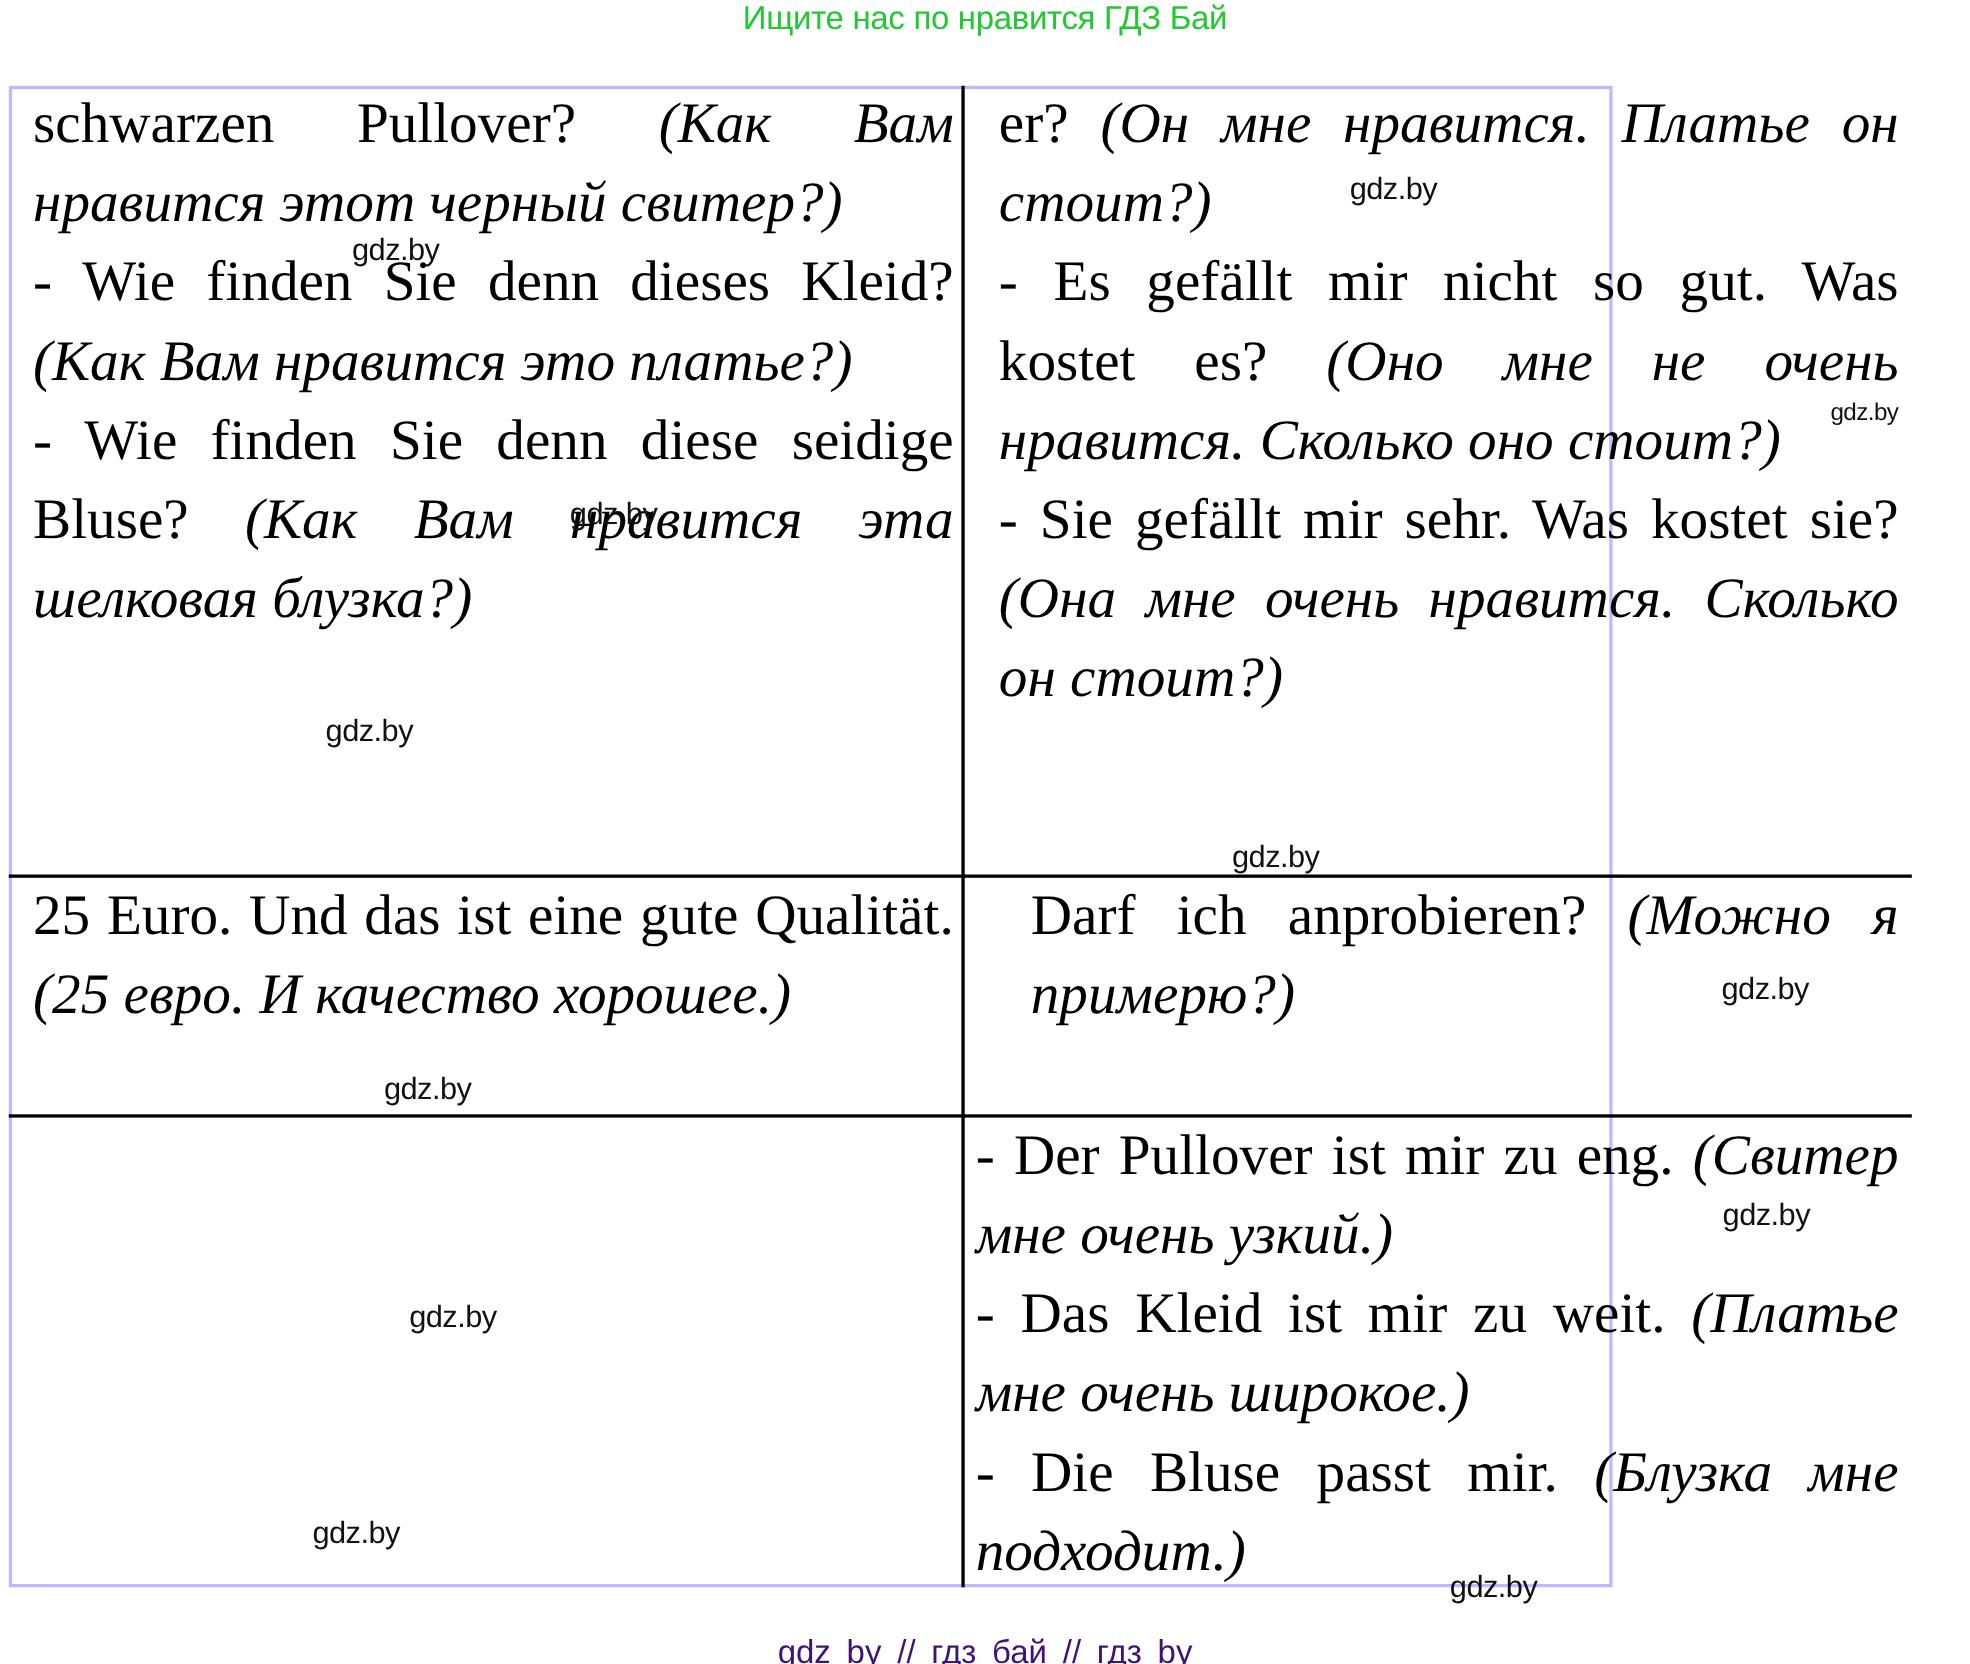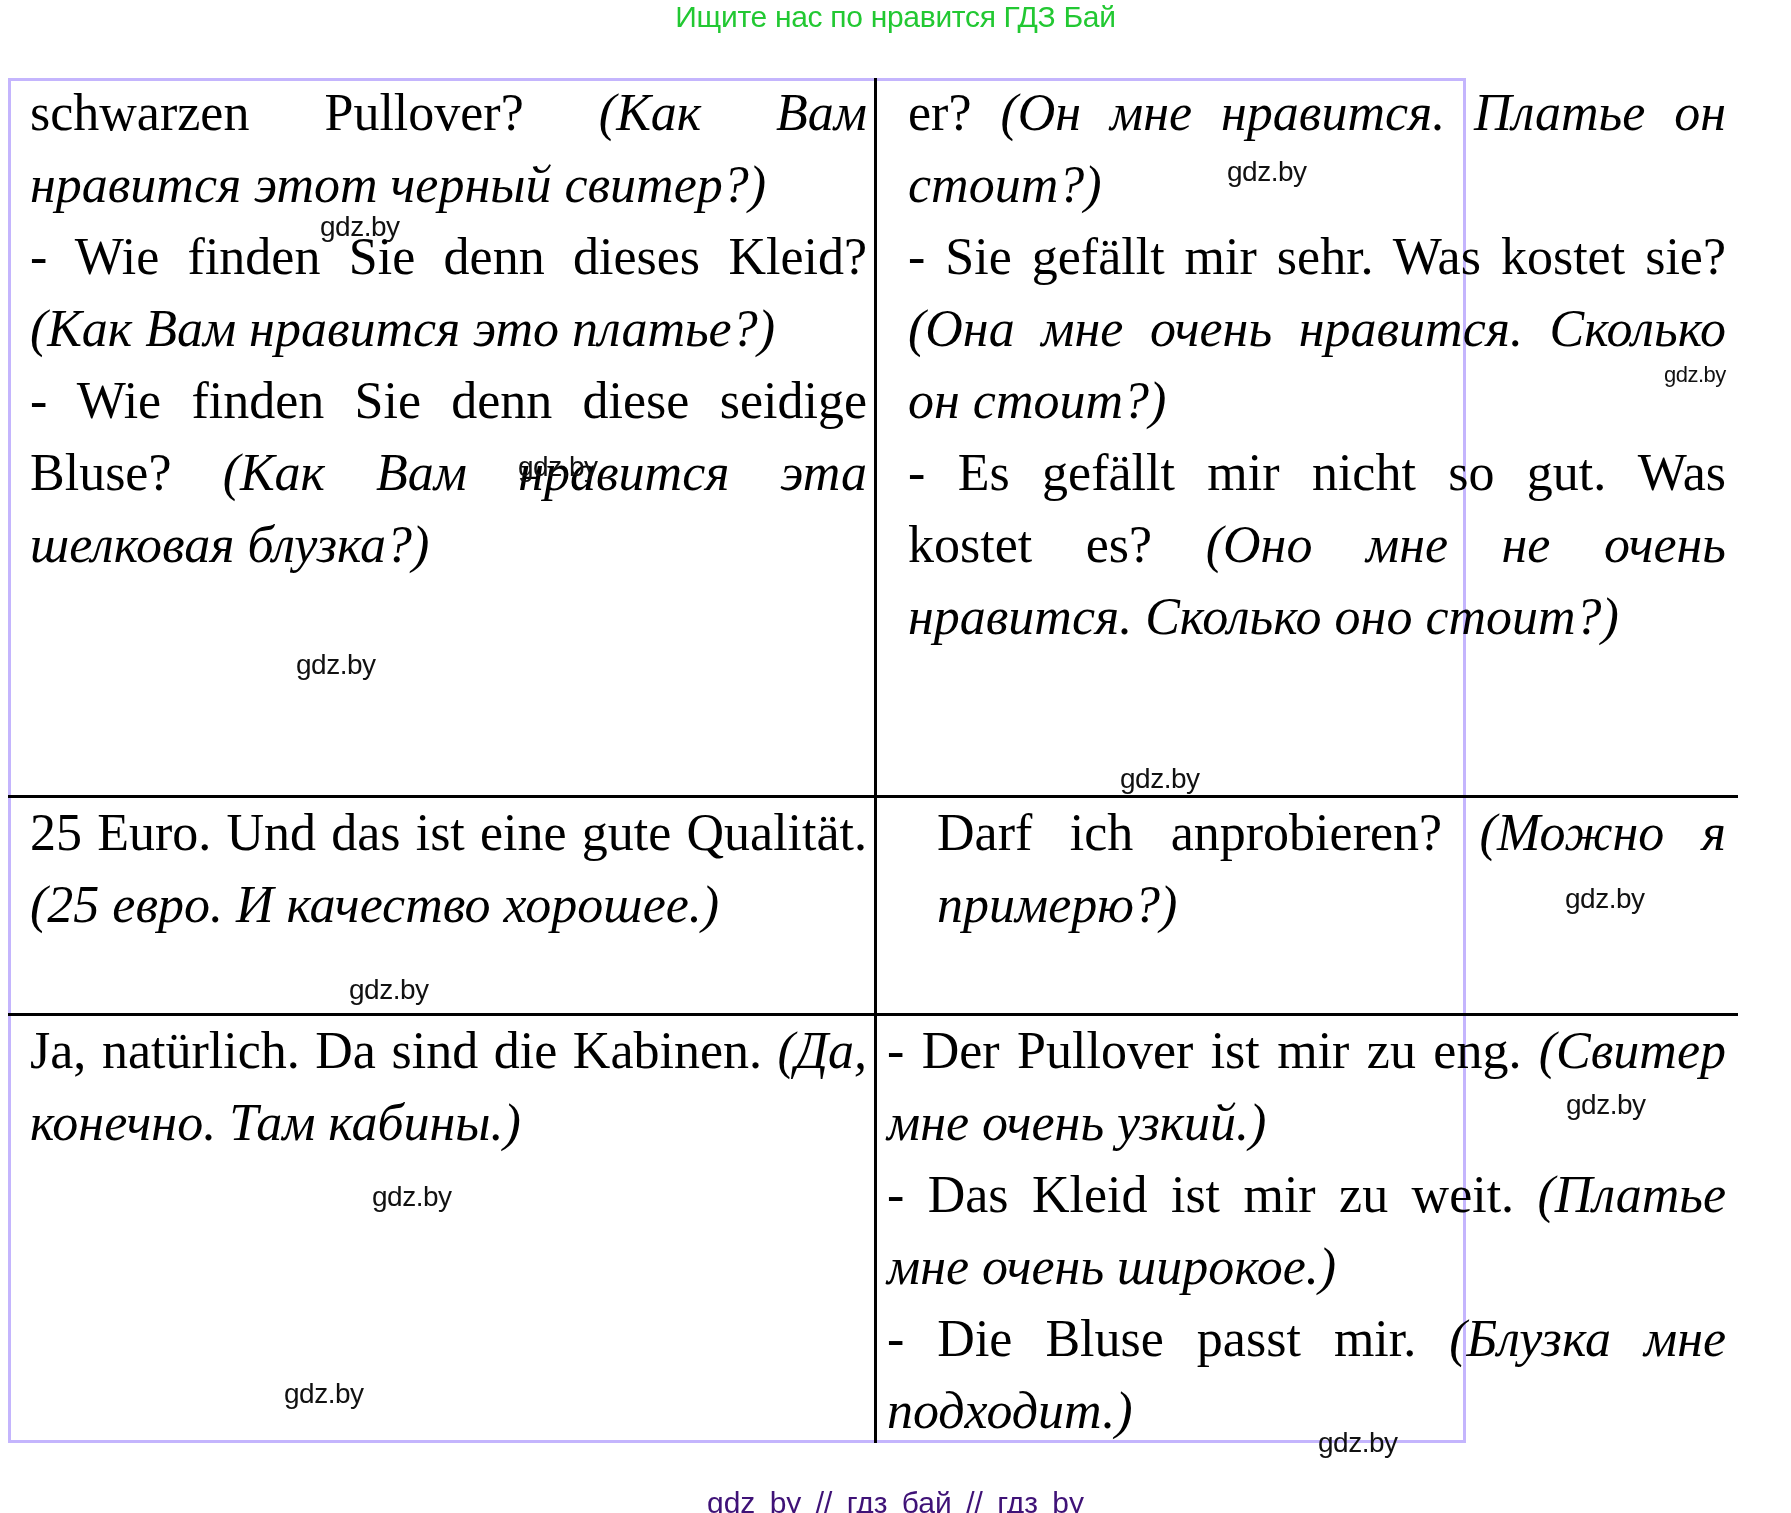--- a/index.html
+++ b/index.html
@@ -45,35 +45,32 @@
   <div class="hline" style="top:932px"></div>
 
   <div class="cell" style="left:19px; top:-4px; width:837px;">
     <p><span>schwarzen Pullover?</span> <span class="ru">(Как Вам нравится этот черный свитер?)</span></p>
     <p><span>- Wie finden Sie denn dieses Kleid?</span> <span class="ru">(Как Вам нравится это платье?)</span></p>
     <p><span>- Wie finden Sie denn diese seidige Bluse?</span> <span class="ru">(Как Вам нравится эта шелковая блузка?)</span></p>
   </div>
 
   <div class="cell" style="left:897px; top:-4px; width:818px;">
     <p><span>er?</span> <span class="ru">(Он мне нравится. Платье он стоит?)</span></p>
+    <p><span>- Es gefällt mir nicht so gut. Was kostet es?</span> <span class="ru">(Оно мне не очень нравится. Сколько оно стоит?)</span></p>
     <p><span>- Sie gefällt mir sehr. Was kostet sie?</span> <span class="ru">(Она мне очень нравится. Сколько он стоит?)</span></p>
-    <p><span>- Es gefällt mir nicht so gut. Was kostet es?</span> <span class="ru">(Оно мне не очень нравится. Сколько оно стоит?)</span></p>
   </div>
 
   <div class="cell" style="left:19px; top:716px; width:837px;">
     <p><span>25 Euro. Und das ist eine gute Qualität.</span> <span class="ru">(25 евро. И качество хорошее.)</span></p>
   </div>
 
   <div class="cell" style="left:926px; top:716px; width:789px;">
     <p><span>Darf ich anprobieren?</span> <span class="ru">(Можно я примерю?)</span></p>
   </div>
 
-  <div class="cell" style="left:19px; top:934px; width:837px;">
-    <p><span>Ja, natürlich. Da sind die Kabinen.</span> <span class="ru">(Да, конечно. Там кабины.)</span></p>
-  </div>
 
   <div class="cell" style="left:876px; top:934px; width:839px;">
     <p><span>- Der Pullover ist mir zu eng.</span> <span class="ru">(Свитер мне очень узкий.)</span></p>
     <p><span>- Das Kleid ist mir zu weit.</span> <span class="ru">(Платье мне очень широкое.)</span></p>
     <p><span>- Die Bluse passt mir.</span> <span class="ru">(Блузка мне подходит.)</span></p>
   </div>
 </div>
 
 <div class="wm" style="left:320px; top:212px;">gdz.by</div>
 <div class="wm" style="left:518px; top:452px;">gdz.by</div>

